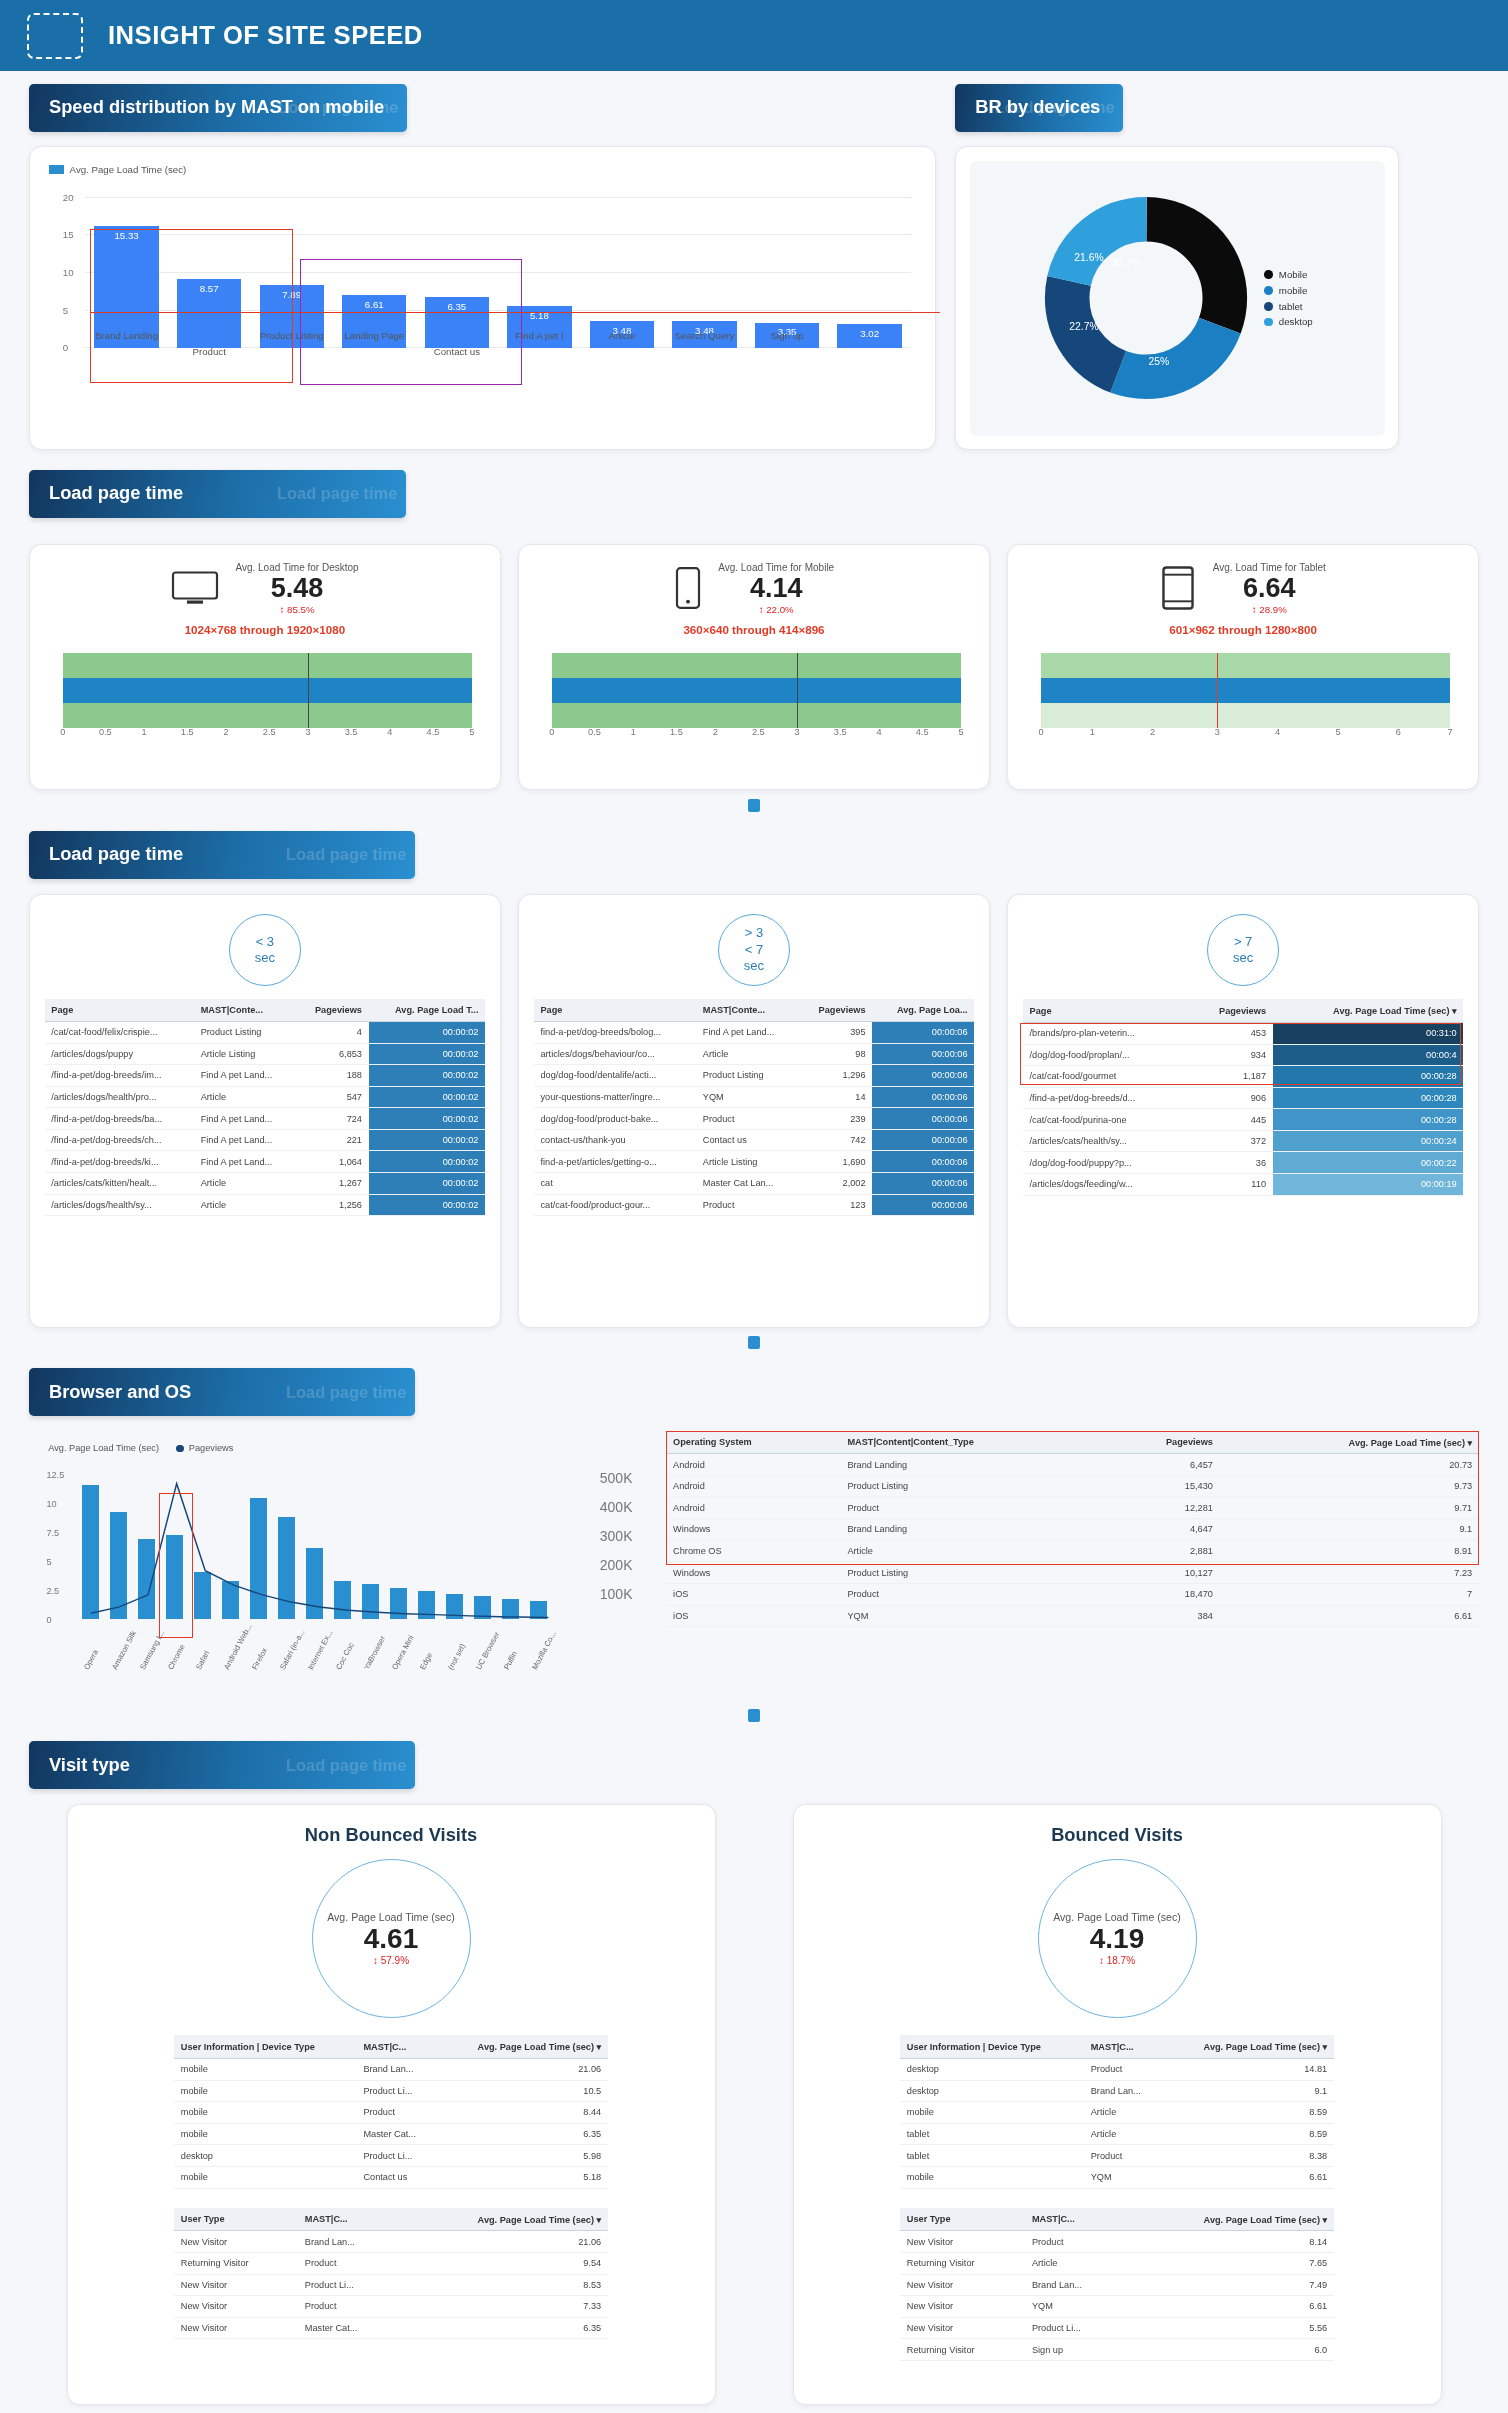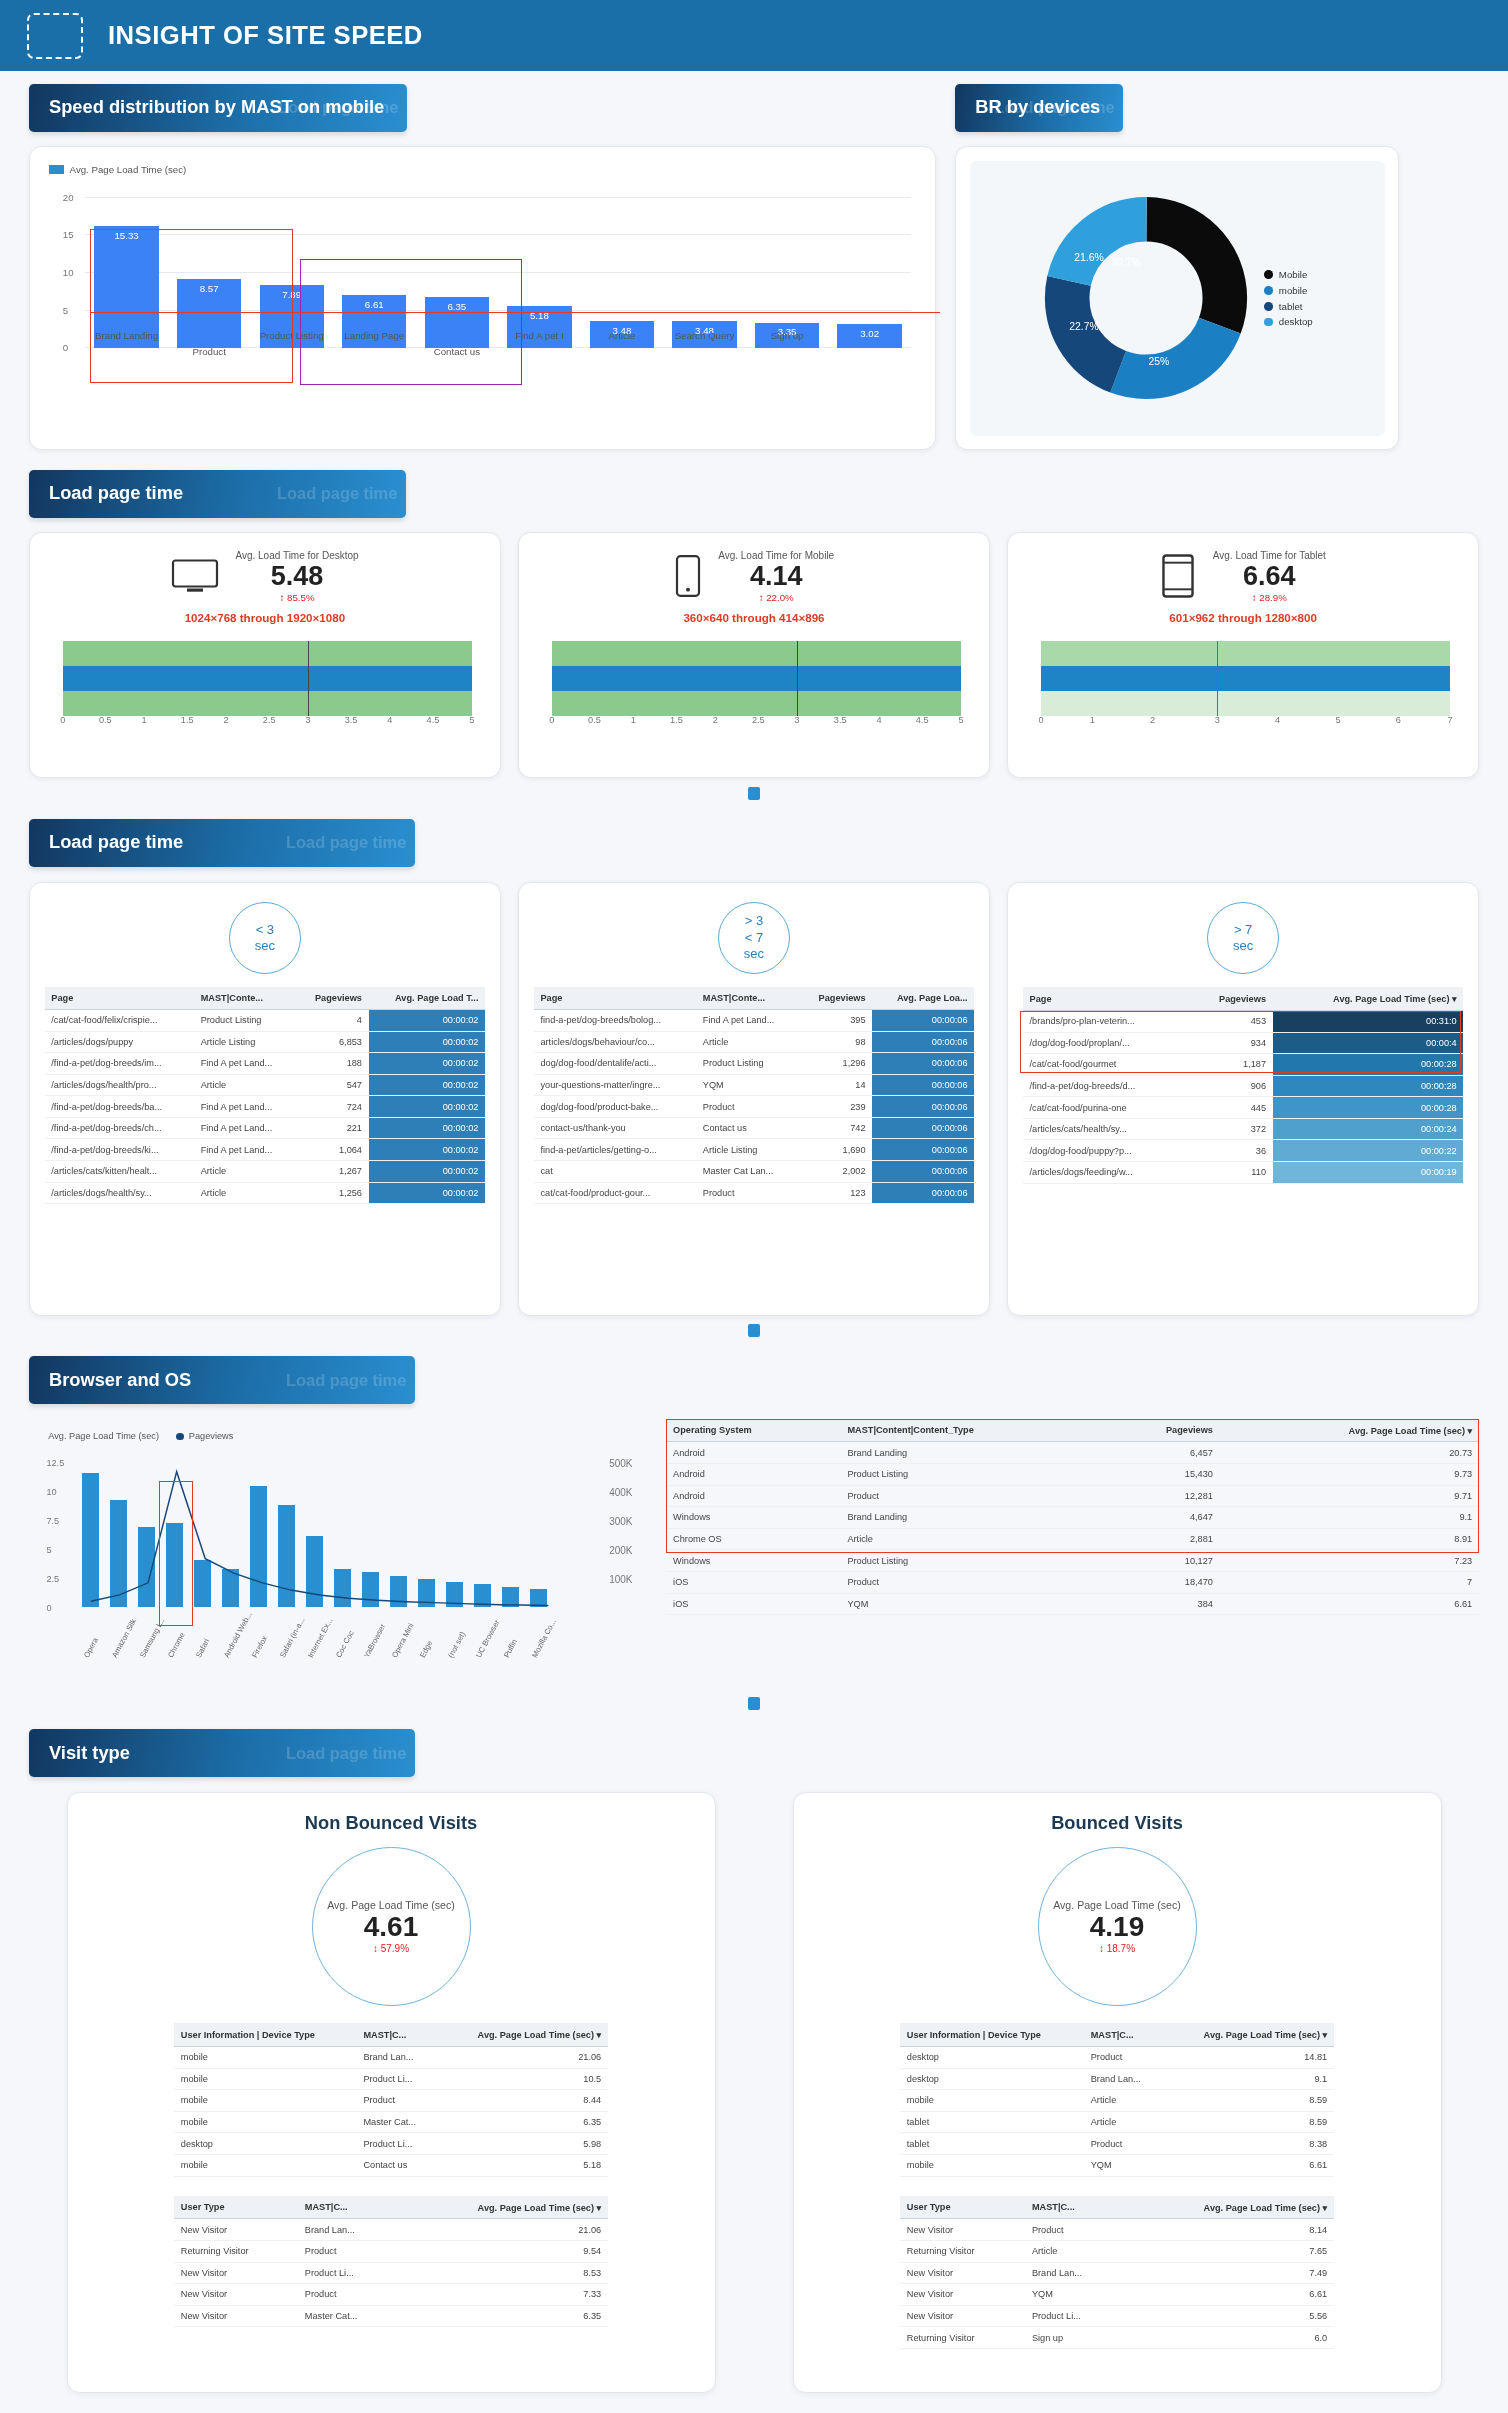--- a/index.html
+++ b/index.html
@@ -89,21 +89,21 @@
   
   .donut-card { height: 304px; margin-top:12.6px; padding: 13.5px; display:flex; align-items:center; justify-content:center;}
   .donut-inner { background:#f4f7fa; border-radius:6.8px; width: 100%; height: 100%; display:flex; align-items:center; justify-content:center; gap: 14.5px;}
   .donut-legend { font-size: 9.7px; color:#333; }
   .donut-legend div { display:flex; align-items:center; gap:5.8px; margin: 4.8px 0; }
   .dot { width:8.7px; height:8.7px; border-radius:50%; display:inline-block; }
 
   
   .sec2 { padding: 19.3px 29px 0 29px; }
   .devcards { display:flex; gap: 17.4px; margin-top: 12.6px; }
-  .devcard { flex:1; height: 246px; padding: 16.4px 19.3px; position:relative; }
+  .devcard { flex:1; height: 246px; padding: 16.4px 19.3px; position:relative;margin-top:12px; }
   .dev-head { display:flex; align-items:center; justify-content:center; gap: 16.4px; }
   .dev-metric { text-align:center; }
   .dev-metric .lbl { font-size: 10px; color:#555; }
   .dev-metric .num { font-size: 27px; font-weight:bold; color:#222; line-height: 1.15;}
   .dev-metric .delta { font-size: 9.7px; color:#d22; }
   .dev-res { text-align:center; color:#e23b25; font-size:11.6px; font-weight:bold; margin-top: 8.7px; }
   .gbar { margin-top: 16.4px; position:relative; height: 82px; }
   .gbar .band { position:absolute; left:13.5px; right:8.7px; }
   .gbar .b1 { top:0; height:25px; background:#8cc98c; }
   .gbar .b2 { top:25px; height:25px; background:#1e84c6; }
@@ -134,21 +134,21 @@
 
   
   .sec4 { padding: 19.3px 29px 0 29px; }
   .sec4-body { display:flex; gap: 19.3px; margin-top: 12.6px; }
   .combo { width: 618px; height: 270px; position:relative; padding: 12.6px 14.5px; }
   .combo .legend2 { display:flex; gap:17.4px; font-size:9.2px; color:#555; align-items:center; }
   .combo-plot { position:absolute; left: 53px; right: 72px; top: 43px; height: 145px; }
   .cbar { position:absolute; bottom:0; background:#2a8fd0; width: 17.4px; }
   .cline { position:absolute; left:0; top:0; width:100%; height:100%; }
   .caxis-l { position:absolute; left: 17.4px; font-size:9.2px; color:#777; transform: translateY(-4.8px); }
-  .caxis-r { position:absolute; right: 14.5px; font-size:10px; color:#777; transform: translateY(-4.8px); }
+  .caxis-r { position:absolute; right: 14.5px; font-size:14px; color:#777; transform: translateY(-4.8px); }
   .cxlab { position:absolute; top: 193px; font-size:7.7px; color:#666; transform-origin: left top; transform: rotate(-62deg); white-space:nowrap;}
   .ostable { flex:1; height: 222px; padding: 0; overflow:hidden; }
   .pager { display:flex; justify-content:flex-end; align-items:center; gap:8.7px; font-size:9.2px; color:#555; padding: 6.8px 11.6px; }
 
   
   .sec5 { padding: 19.3px 29px 39px 29px; }
   .visitcards { display:flex; gap: 77px; margin-top: 12.6px; justify-content:center; }
   .visitcard { width: 649px; padding: 19.3px 24px 24px 24px; }
   .visit-title { text-align:center; font-size: 18.3px; font-weight:bold; color:#1b3a52; margin-bottom: 12.6px;}
   .vcircle {

